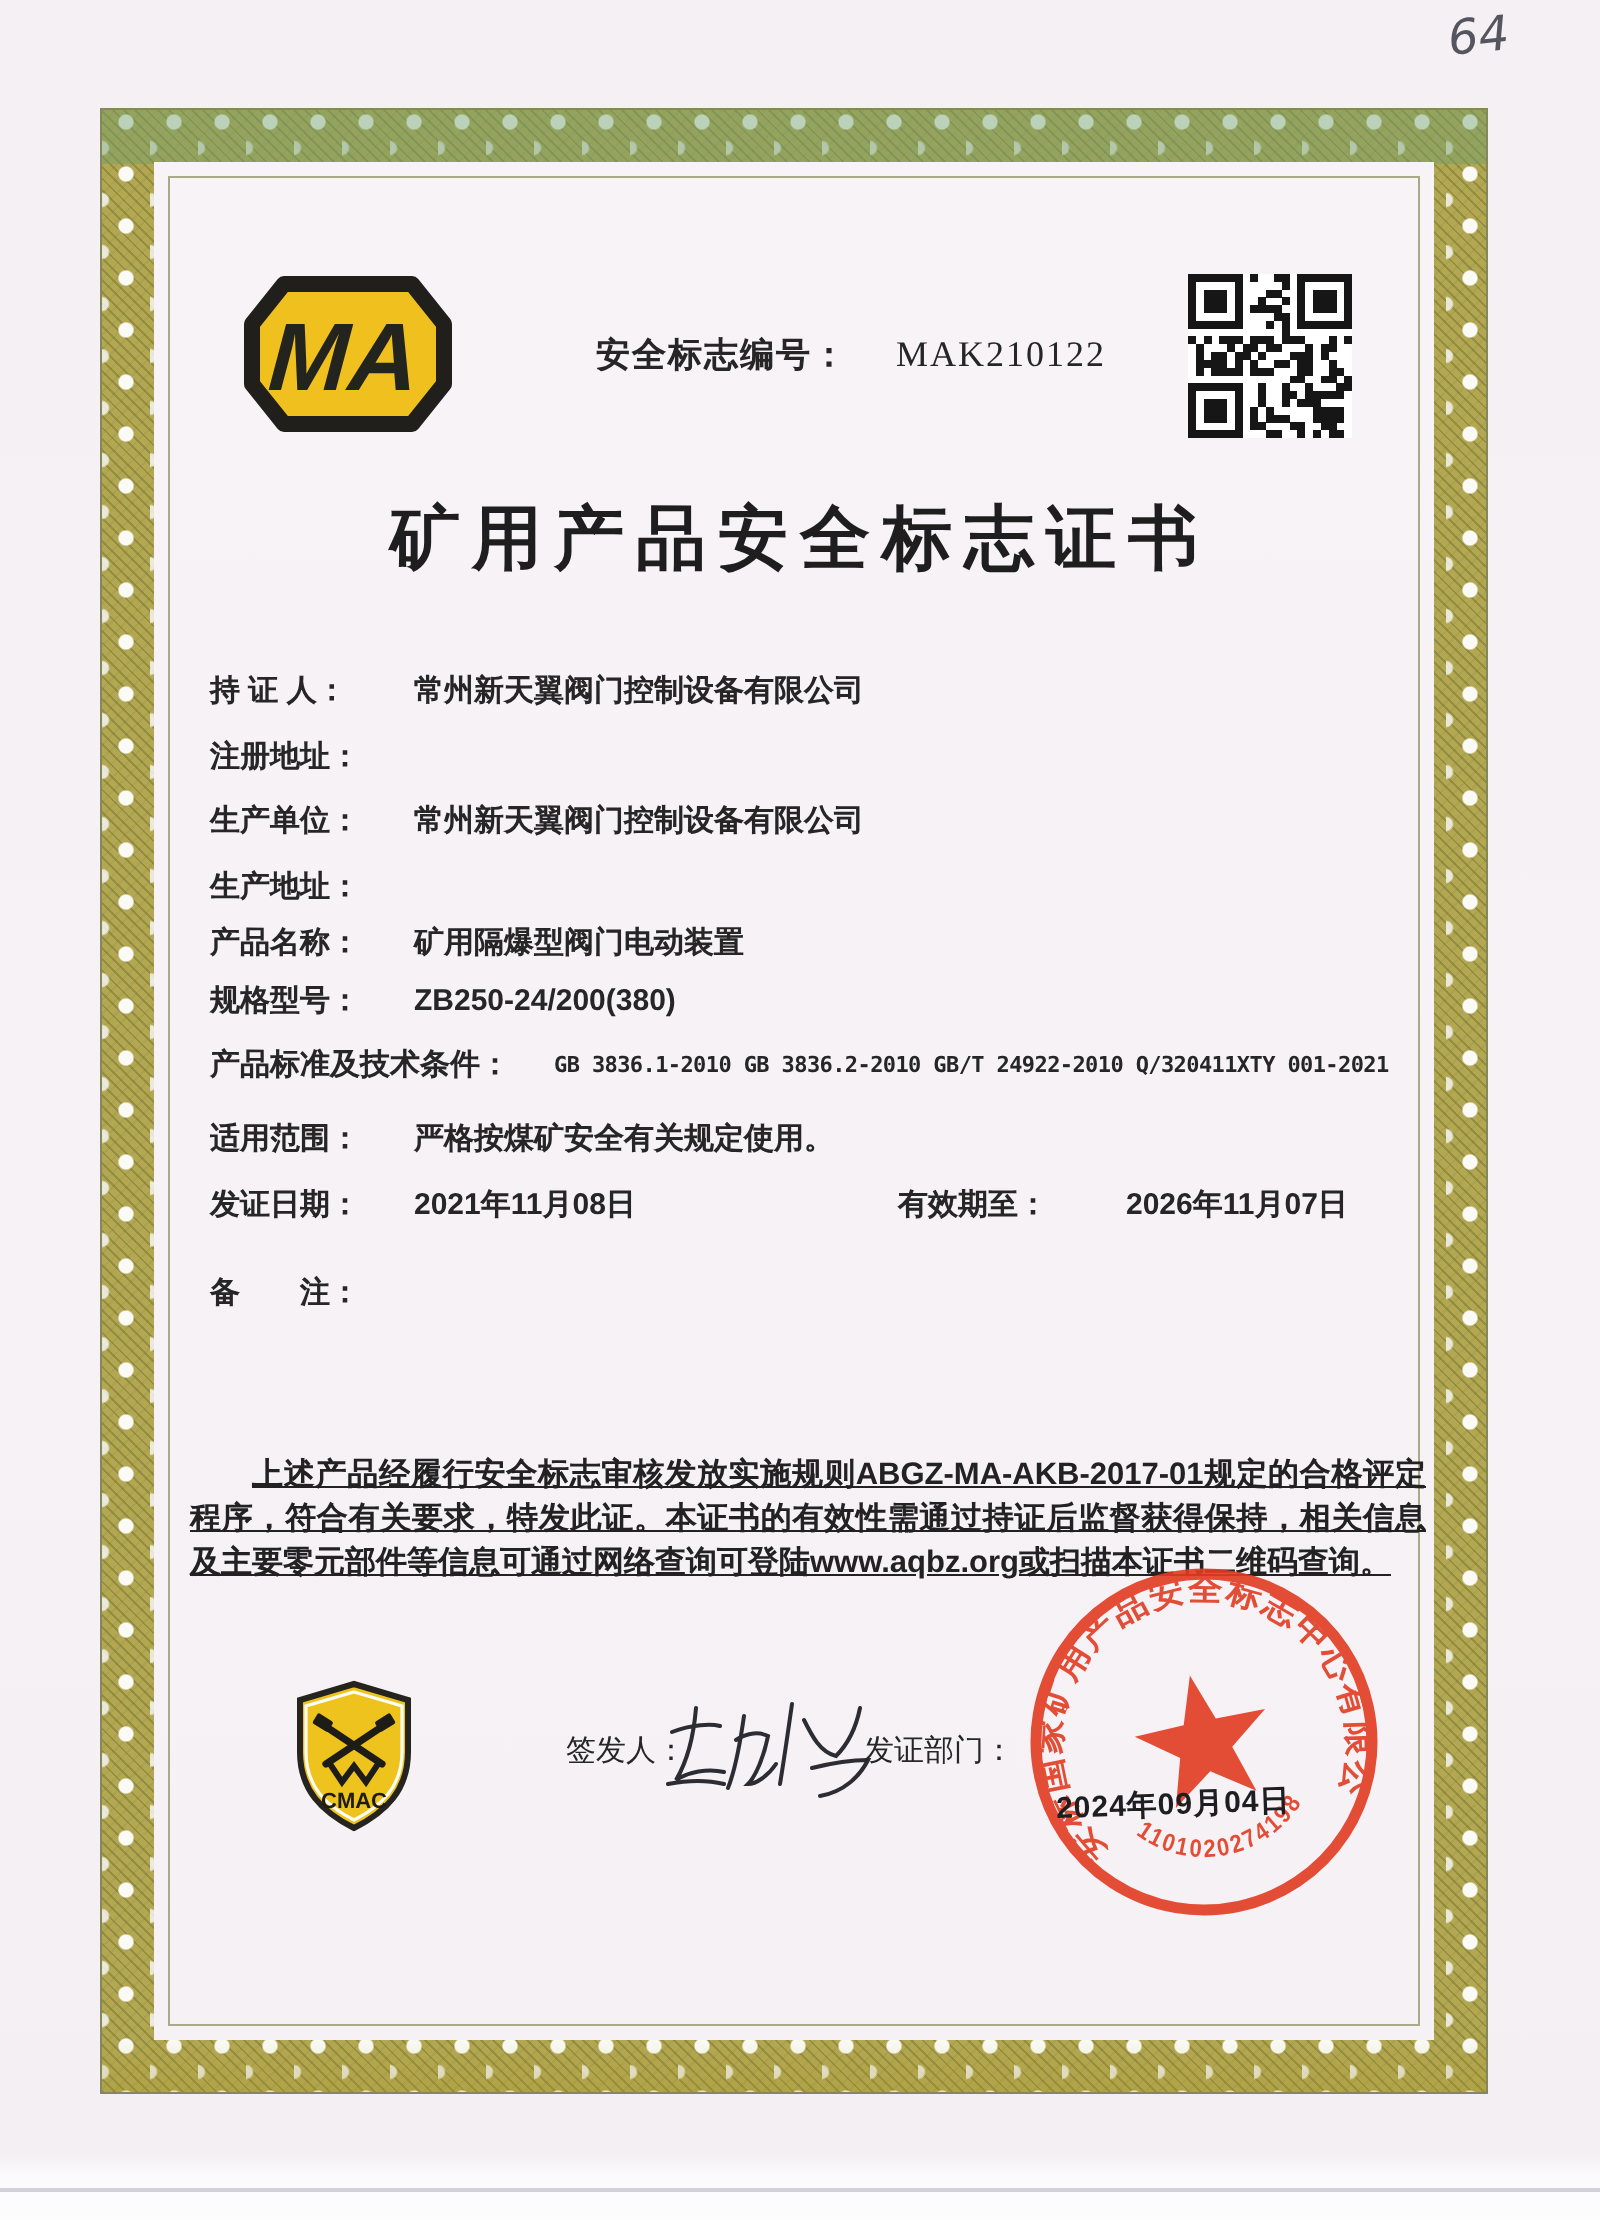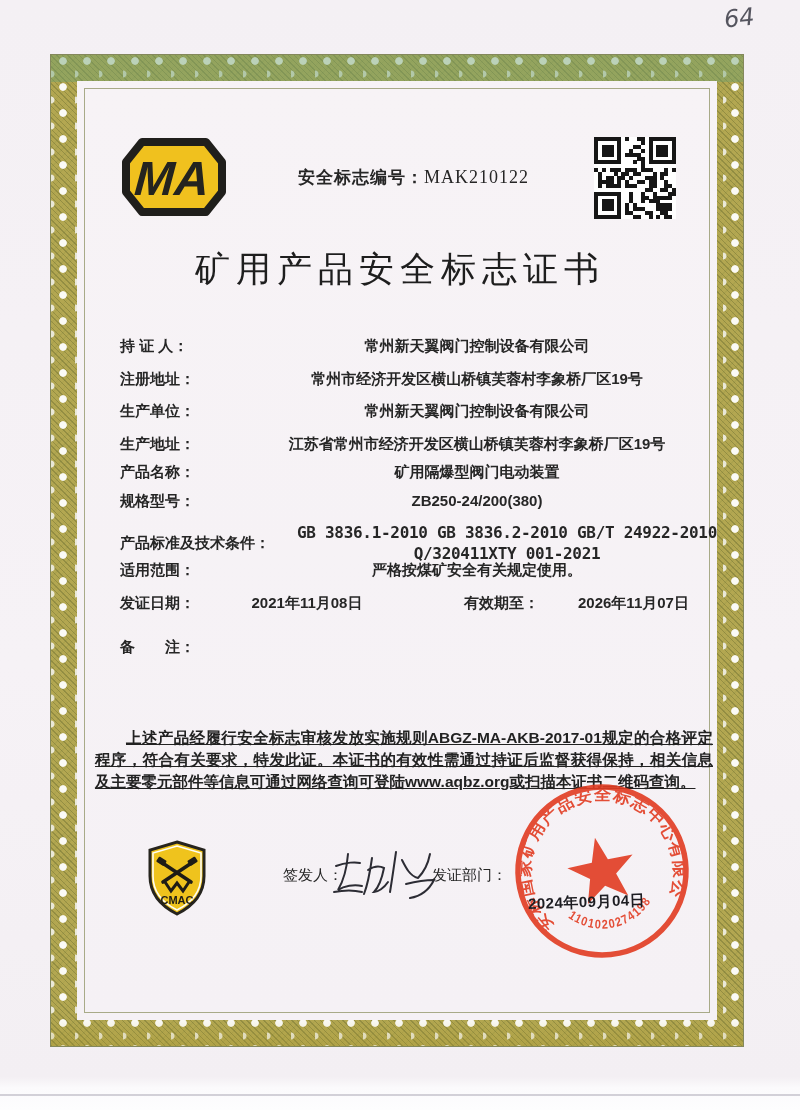--- a/index.html
+++ b/index.html
@@ -26,32 +26,32 @@
     background:linear-gradient(180deg, rgba(110,160,110,.45) 0 27px, rgba(0,0,0,0) 27px calc(100% - 27px), rgba(170,150,40,.25));}
   .frame-hairline{position:absolute;inset:33px;border:1px solid #a8aa88;}
   .frame-fill{position:absolute;inset:26px;background:linear-gradient(180deg,#f7f3f6,#f5f1f5);}
 
   .paper-edge{left:0;top:1094px;width:800px;height:2px;background:rgba(160,155,170,.45);}
 
   
   .ma-badge{left:112px;top:136px;width:124px;height:86px;}
   .cert-no{left:298px;top:166px;font-size:17px;letter-spacing:1px;white-space:nowrap;}
   .cert-no .lbl{font-weight:600;}
-  .cert-no .val{font-family:"Liberation Serif",serif;font-size:18px;margin-left:0;}
+  .cert-no .val{font-family:"Liberation Serif",serif;font-size:18px;margin-left:24px;}
   .qr{left:594px;top:137px;width:82px;height:82px;background:#fff;}
 
-  .title{left:0;top:246px;width:100%;text-align:center;font-size:35px;font-weight:400;
+  .title{left:0;top:246px;width:100%;text-align:center;font-size:35px;font-weight:700;
          letter-spacing:6px;color:#1e1e1e;font-family:"Liberation Serif",serif;}
 
   
-  .row{position:absolute;left:105px;width:612px;display:flex;font-size:15px;font-weight:700;line-height:20px;margin-left:15px;}
+  .row{position:absolute;left:105px;width:612px;display:flex;font-size:15px;font-weight:700;line-height:20px;}
   .row .lbl{flex:0 0 102px;white-space:nowrap;}
-  .row .val{flex:1;text-align:center;}
+  .row .val{flex:1;}
   .row-std .lbl{flex:0 0 172px;}
-  .row-std .val{flex:0 0 430px;line-height:21px;word-break:break-all;font-family:"DejaVu Sans Mono",monospace;font-size:16px;letter-spacing:-0.3px;}
+  .row-std .val{flex:0 0 430px;line-height:21px;word-break:break-all;font-family:"DejaVu Sans Mono",monospace;font-size:11px;letter-spacing:-0.3px;}
   .row-dates{white-space:nowrap;}
   .row-dates .lbl2{margin-left:72px;}
   .row-dates .val{flex:0 0 auto;}
   .row-dates .v{display:inline-block;min-width:170px;}
 
   .statement{left:95px;top:727px;width:618px;font-size:15.5px;line-height:22px;font-weight:700;
              text-align:justify;text-indent:2em;color:#222;text-decoration:underline;}
 
   
   .cmac{left:146px;top:840px;width:62px;height:76px;}
@@ -308,29 +308,27 @@
   </svg>
 
 <div class="abs title">矿用产品安全标志证书</div>
 
 <div class="row" style="top:336px">
   <span class="lbl">持 证 人：</span>
   <span class="val">常州新天翼阀门控制设备有限公司</span>
 </div>
 <div class="row" style="top:369px">
   <span class="lbl">注册地址：</span>
-  <span class="val">常州市经济开发区横山桥镇芙蓉村李象桥厂区19号</span>
 </div>
 <div class="row" style="top:401px">
   <span class="lbl">生产单位：</span>
   <span class="val">常州新天翼阀门控制设备有限公司</span>
 </div>
 <div class="row" style="top:434px">
   <span class="lbl">生产地址：</span>
-  <span class="val">江苏省常州市经济开发区横山桥镇芙蓉村李象桥厂区19号</span>
 </div>
 <div class="row" style="top:462px">
   <span class="lbl">产品名称：</span>
   <span class="val">矿用隔爆型阀门电动装置</span>
 </div>
 <div class="row" style="top:491px">
   <span class="lbl">规格型号：</span>
   <span class="val">ZB250-24/200(380)</span>
 </div>
 <div class="row row-std" style="top:522px">

